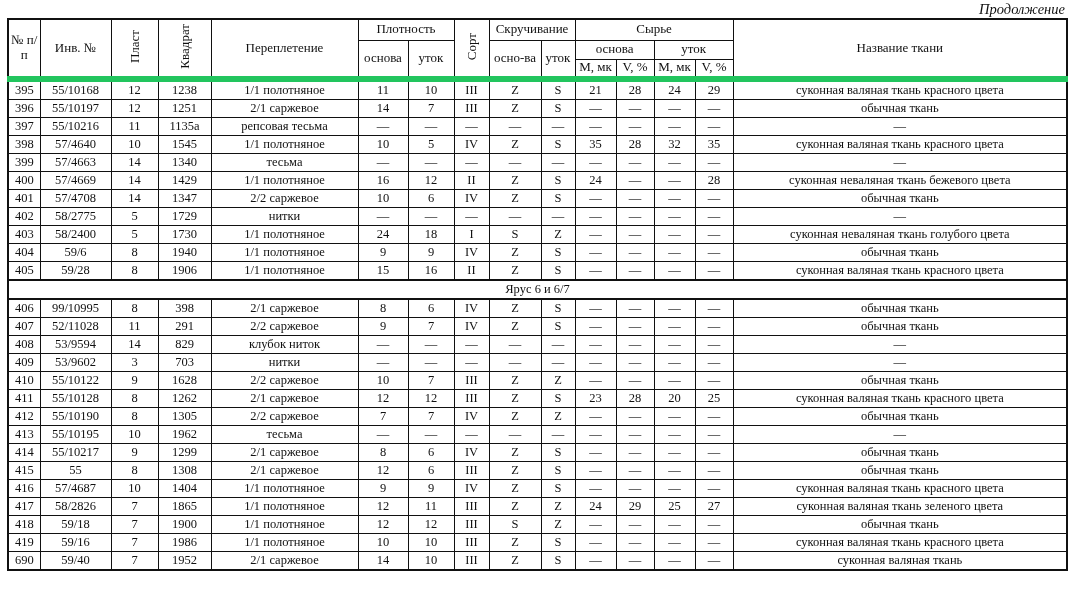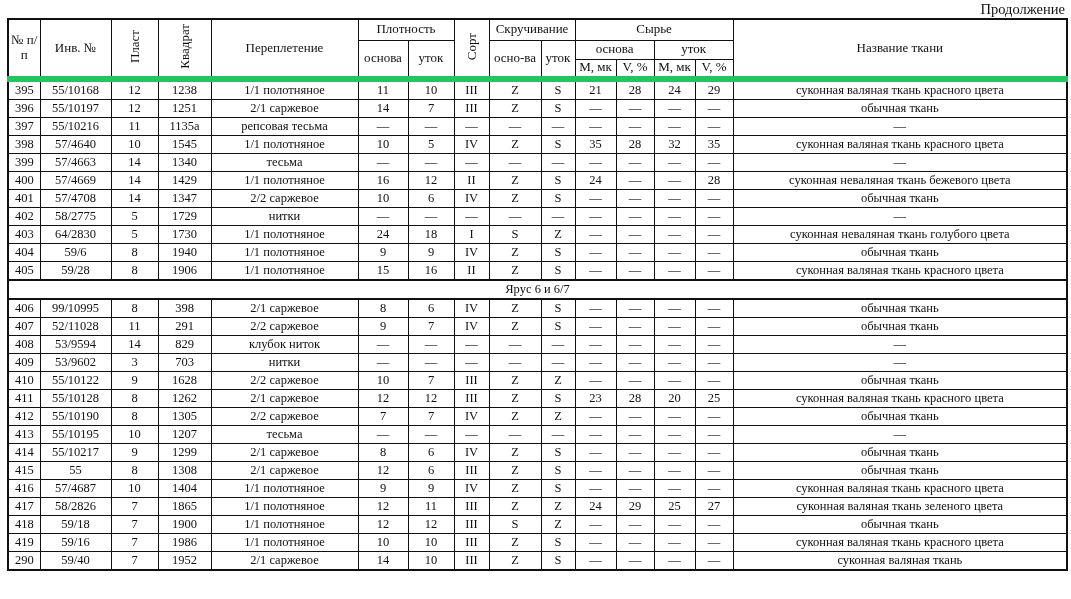--- a/index.html
+++ b/index.html
@@ -1,21 +1,21 @@
 <!DOCTYPE html>
 <html><head>
 <meta charset="utf-8">
 <style>
   html,body{margin:0;padding:0;background:#fff;}
   #page{
     position:relative;width:1071px;height:599px;background:#fff;
     font-family:"Liberation Serif","DejaVu Serif",serif;color:#111;overflow:hidden;
   }
   #continuation{
-    position:absolute;top:1px;right:6px;font-size:14.5px;color:#111;text-align:right;
+    position:absolute;top:1px;right:6px;font-style:italic;font-size:14.5px;color:#111;text-align:right;
   }
   #inv-table{
     position:absolute;left:7px;top:18px;width:1059px;
     border-collapse:collapse;table-layout:fixed;
     border:2px solid #111;
   }
   #inv-table th,#inv-table td{
     border:1px solid #111;padding:0 1px;overflow:hidden;white-space:nowrap;
     font-weight:normal;vertical-align:middle;
   }
@@ -220,21 +220,21 @@
           <td class="c-8">—</td>
           <td class="c-9">—</td>
           <td class="c-10">—</td>
           <td class="c-11">—</td>
           <td class="c-12">—</td>
           <td class="c-13">—</td>
           <td class="c-14">—</td>
         </tr>
         <tr>
           <td class="c-0">403</td>
-          <td class="c-1">64/2830</td>
+          <td class="c-1">58/2400</td>
           <td class="c-2">5</td>
           <td class="c-3">1730</td>
           <td class="c-4">1/1 полотняное</td>
           <td class="c-5">24</td>
           <td class="c-6">18</td>
           <td class="c-7">I</td>
           <td class="c-8">S</td>
           <td class="c-9">Z</td>
           <td class="c-10">—</td>
           <td class="c-11">—</td>
@@ -395,21 +395,21 @@
           <td class="c-10">—</td>
           <td class="c-11">—</td>
           <td class="c-12">—</td>
           <td class="c-13">—</td>
           <td class="c-14">обычная ткань</td>
         </tr>
         <tr>
           <td class="c-0">413</td>
           <td class="c-1">55/10195</td>
           <td class="c-2">10</td>
-          <td class="c-3">1207</td>
+          <td class="c-3">1962</td>
           <td class="c-4">тесьма</td>
           <td class="c-5">—</td>
           <td class="c-6">—</td>
           <td class="c-7">—</td>
           <td class="c-8">—</td>
           <td class="c-9">—</td>
           <td class="c-10">—</td>
           <td class="c-11">—</td>
           <td class="c-12">—</td>
           <td class="c-13">—</td>
@@ -511,21 +511,21 @@
           <td class="c-7">III</td>
           <td class="c-8">Z</td>
           <td class="c-9">S</td>
           <td class="c-10">—</td>
           <td class="c-11">—</td>
           <td class="c-12">—</td>
           <td class="c-13">—</td>
           <td class="c-14">суконная валяная ткань красного цвета</td>
         </tr>
         <tr>
-          <td class="c-0">290</td>
+          <td class="c-0">690</td>
           <td class="c-1">59/40</td>
           <td class="c-2">7</td>
           <td class="c-3">1952</td>
           <td class="c-4">2/1 саржевое</td>
           <td class="c-5">14</td>
           <td class="c-6">10</td>
           <td class="c-7">III</td>
           <td class="c-8">Z</td>
           <td class="c-9">S</td>
           <td class="c-10">—</td>

